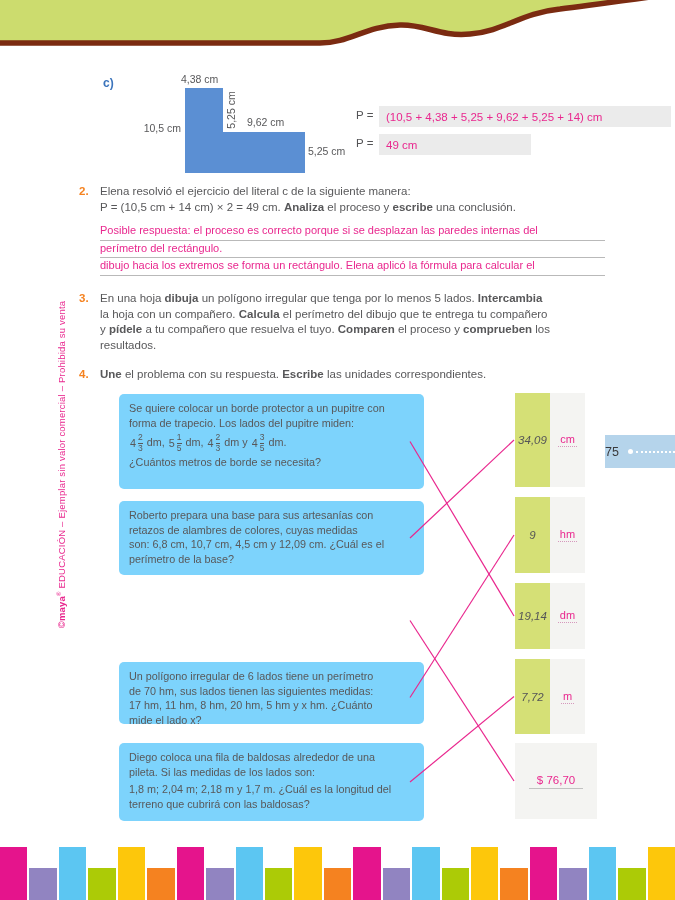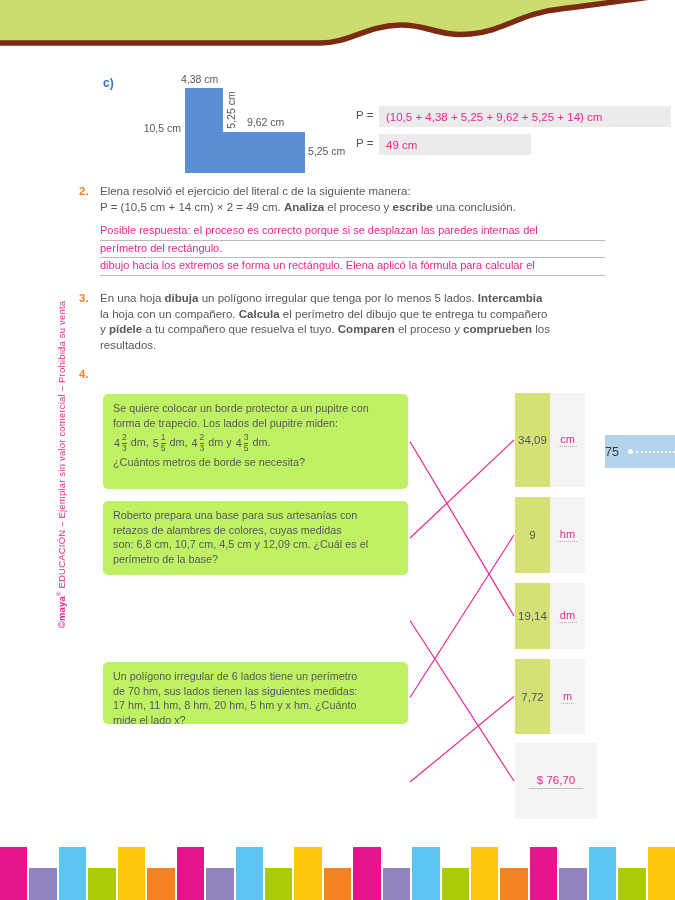--- a/index.html
+++ b/index.html
@@ -26,32 +26,32 @@
   .formula-box{position:absolute;background:#ebebeb;display:flex;align-items:center;
     padding-left:7px;font-size:11.5px;color:#e9278e;box-sizing:border-box;white-space:nowrap;}
 
   
   .ex-num{position:absolute;left:79px;font-weight:bold;color:#f5821f;font-size:11.5px;}
   .ex-text{position:absolute;left:100px;font-size:11.5px;line-height:15.6px;color:#58585a;width:510px;}
   #ex2-answer{position:absolute;left:100px;top:223px;width:505px;font-size:11px;color:#e9278e;}
   #ex2-answer .ln{border-bottom:1px solid #b9b9b9;line-height:14.6px;padding-bottom:2px;}
 
   
-  .problem-box{position:absolute;left:103px;width:305px;background:#bef264;border-radius:5px;
+  .problem-box{position:absolute;left:119px;width:305px;background:#7dd3fc;border-radius:5px;
     padding:7px 10px;font-size:10.8px;line-height:14.6px;color:#58585a;box-sizing:border-box;}
   .frac-line{margin:3px 0 2px;}
   .mixed{display:inline-flex;align-items:center;margin:0 1px;vertical-align:middle;}
   .frac{display:inline-flex;flex-direction:column;text-align:center;font-size:8.5px;line-height:9.5px;margin-left:2px;}
   .frac .den{border-top:1px solid #58585a;}
   .p5-para2{margin-top:3px;}
 
   
   .answer-box{position:absolute;left:515px;width:82px;display:flex;}
   .answer-green{width:35px;background:#d5e076;display:flex;align-items:center;justify-content:center;
-    font-size:11.5px;color:#555557;}
+    font-size:11.5px;color:#555557;font-style:italic;}
   .answer-gray{width:35px;background:#f4f4f2;display:flex;align-items:center;justify-content:center;}
   .unit{color:#e9278e;font-size:11px;border-bottom:1.5px dotted #d698bd;padding:0 2px 1px;}
   #answer-box-5{background:#f4f4f2;align-items:center;justify-content:center;}
   #answer-box-5 .money{color:#e9278e;font-size:11.5px;border-bottom:1px solid #c2c2c2;padding:0 8px 2px;}
 
   
   #connections{position:absolute;left:0;top:0;width:675px;height:900px;pointer-events:none;}
 
   
   #page-badge{position:absolute;left:605px;top:435px;width:70px;height:33px;background:#b5d4eb;
@@ -105,20 +105,21 @@
   <div id="ex2-answer">
     <div class="ln">Posible respuesta: el proceso es correcto porque si se desplazan las paredes internas del</div>
     <div class="ln">perímetro del rectángulo.</div>
     <div class="ln">dibujo hacia los extremos se forma un rectángulo. Elena aplicó la fórmula para calcular el</div>
   </div>
 
   <span class="ex-num" style="top:292px;">3.</span>
   <div class="ex-text" style="top:291px;"><span>En una hoja </span><span class="bold">dibuja</span><span> un polígono irregular que tenga por lo menos 5 lados. </span><span class="bold">Intercambia</span><br><span>la hoja con un compañero. </span><span class="bold">Calcula</span><span> el perímetro del dibujo que te entrega tu compañero</span><br><span>y </span><span class="bold">pídele</span><span> a tu compañero que resuelva el tuyo. </span><span class="bold">Comparen</span><span> el proceso y </span><span class="bold">comprueben</span><span> los</span><br><span>resultados.</span></div>
 
   <span class="ex-num" style="top:368px;">4.</span>
+  <div class="ex-text" style="top:367px;"><span class="bold">Une</span><span> el problema con su respuesta. </span><span class="bold">Escribe</span><span> las unidades correspondientes.</span></div>
 
   <div class="problem-box" style="top:394px;height:95px;">
     <div>Se quiere colocar un borde protector a un pupitre con<br>forma de trapecio. Los lados del pupitre miden:</div>
     <div class="frac-line"><span class="mixed">
           <span>4</span>
           <span class="frac">
             <span class="num">2</span>
             <span class="den">3</span>
           </span>
         </span> dm, <span class="mixed">
@@ -140,20 +141,24 @@
             <span class="den">5</span>
           </span>
         </span> dm.</div>
     <div>¿Cuántos metros de borde se necesita?</div>
   </div>
   <div class="problem-box" style="top:501px;height:74px;">
     <div>Roberto prepara una base para sus artesanías con<br>retazos de alambres de colores, cuyas medidas<br>son: 6,8 cm, 10,7 cm, 4,5 cm y 12,09 cm. ¿Cuál es el<br>perímetro de la base?</div>
   </div>
   <div class="problem-box" style="top:662px;height:62px;">
     <div>Un polígono irregular de 6 lados tiene un perímetro<br>de 70 hm, sus lados tienen las siguientes medidas:<br>17 hm, 11 hm, 8 hm, 20 hm, 5 hm y x hm. ¿Cuánto<br>mide el lado x?</div>
+  </div>
+  <div class="problem-box" style="top:743px;height:78px;">
+    <div>Diego coloca una fila de baldosas alrededor de una<br>pileta. Si las medidas de los lados son:</div>
+    <div class="p5-para2">1,8 m; 2,04 m; 2,18 m y 1,7 m. ¿Cuál es la longitud del<br>terreno que cubrirá con las baldosas?</div>
   </div>
 
   <div class="answer-box" style="top:393px;height:94px;">
     <div class="answer-green">34,09</div>
     <div class="answer-gray">
         <span class="unit">cm</span>
       </div>
   </div>
   <div class="answer-box" style="top:497px;height:76px;">
     <div class="answer-green">9</div>

